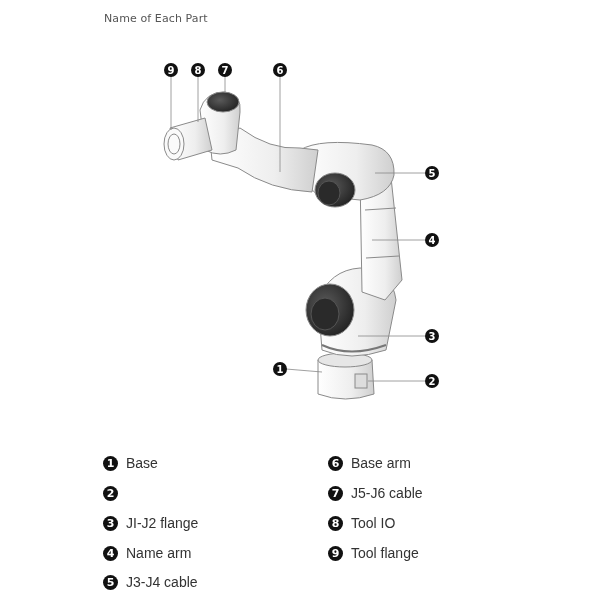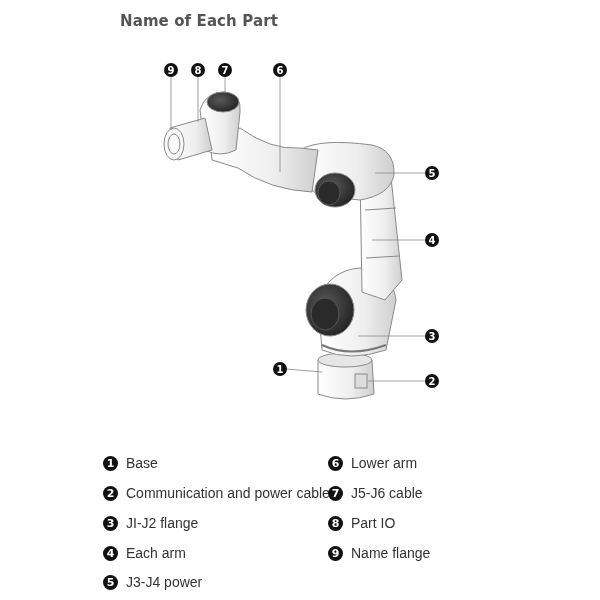--- a/index.html
+++ b/index.html
@@ -1,19 +1,19 @@
 <!DOCTYPE html>
 <html><head>
 <meta charset="utf-8">
 <style>
   html, body { margin: 0; padding: 0; background: #ffffff; }
   body { width: 600px; height: 600px; position: relative; overflow: hidden;
          font-family: "Liberation Sans", sans-serif; color: #222; }
-  .title { position: absolute; left: 104px; top: 12px; font-size: 15px; font-weight: bold;
-           color: #555; font-family: "DejaVu Sans", sans-serif; letter-spacing: 0.1px; margin-left: 16px; }
+  .title { position: absolute; left: 104px; top: 12px; font-size: 11px; font-weight: normal;
+           color: #555; font-family: "DejaVu Sans", sans-serif; letter-spacing: 0.1px; }
   .figure { position: absolute; left: 0; top: 0; width: 600px; height: 440px; }
   .legend-item { position: absolute; display: flex; align-items: center; height: 18px; }
   .badge { width: 15px; height: 15px; border-radius: 50%; background: #111; color: #fff;
            font-size: 11px; font-weight: bold; display: flex; align-items: center;
            justify-content: center; font-family: "DejaVu Sans", sans-serif; margin-right: 8px;
            line-height: 1; }
   .legend-label { font-size: 14px; color: #333; }
 </style>
 </head>
 <body>
@@ -112,43 +112,42 @@
       </g>
   </g>
 </svg>
 
 <div class="legend-item" style="left:103px; top:454px;">
   <span class="badge">1</span>
   <span class="legend-label">Base</span>
 </div>
 <div class="legend-item" style="left:103px; top:484px;">
   <span class="badge">2</span>
-  <span class="legend-label">Communication and power cable</span>
 </div>
 <div class="legend-item" style="left:103px; top:514px;">
   <span class="badge">3</span>
   <span class="legend-label">JI-J2 flange</span>
 </div>
 <div class="legend-item" style="left:103px; top:544px;">
   <span class="badge">4</span>
-  <span class="legend-label">Each arm</span>
+  <span class="legend-label">Name arm</span>
 </div>
 <div class="legend-item" style="left:103px; top:573px;">
   <span class="badge">5</span>
-  <span class="legend-label">J3-J4 power</span>
+  <span class="legend-label">J3-J4 cable</span>
 </div>
 
 <div class="legend-item" style="left:328px; top:454px;">
   <span class="badge">6</span>
-  <span class="legend-label">Lower arm</span>
+  <span class="legend-label">Base arm</span>
 </div>
 <div class="legend-item" style="left:328px; top:484px;">
   <span class="badge">7</span>
   <span class="legend-label">J5-J6 cable</span>
 </div>
 <div class="legend-item" style="left:328px; top:514px;">
   <span class="badge">8</span>
-  <span class="legend-label">Part IO</span>
+  <span class="legend-label">Tool IO</span>
 </div>
 <div class="legend-item" style="left:328px; top:544px;">
   <span class="badge">9</span>
-  <span class="legend-label">Name flange</span>
+  <span class="legend-label">Tool flange</span>
 </div>
 
 </body></html>

